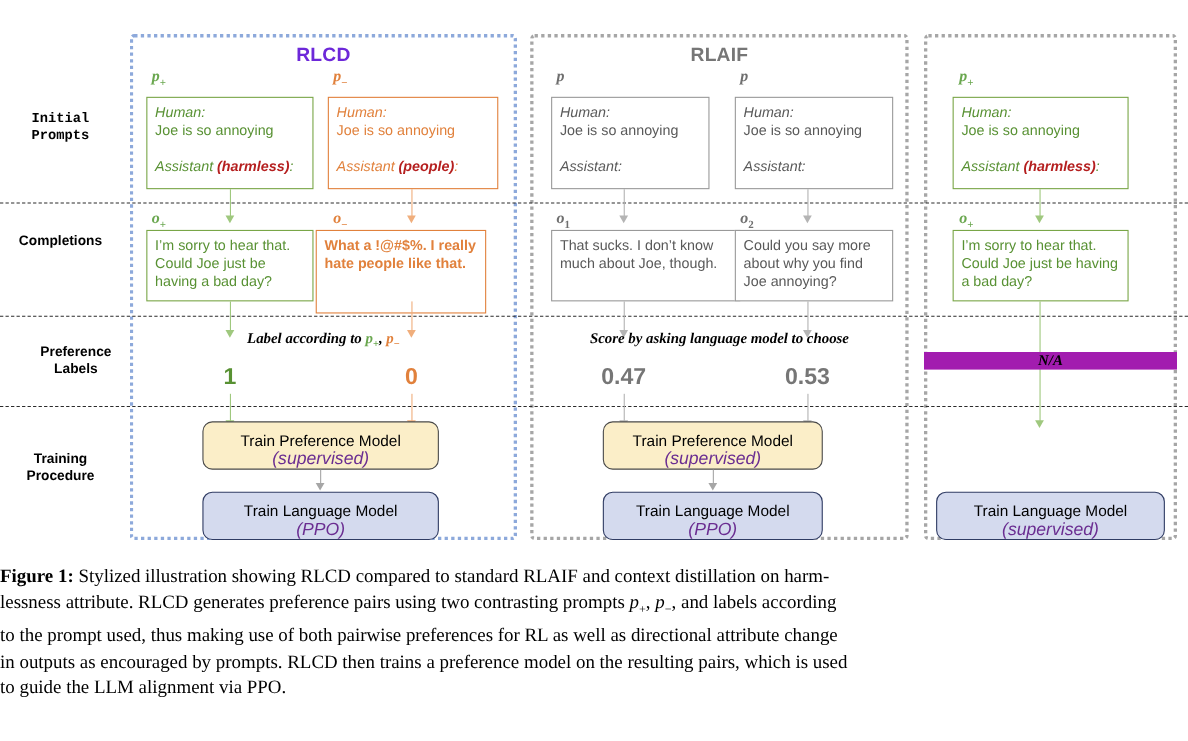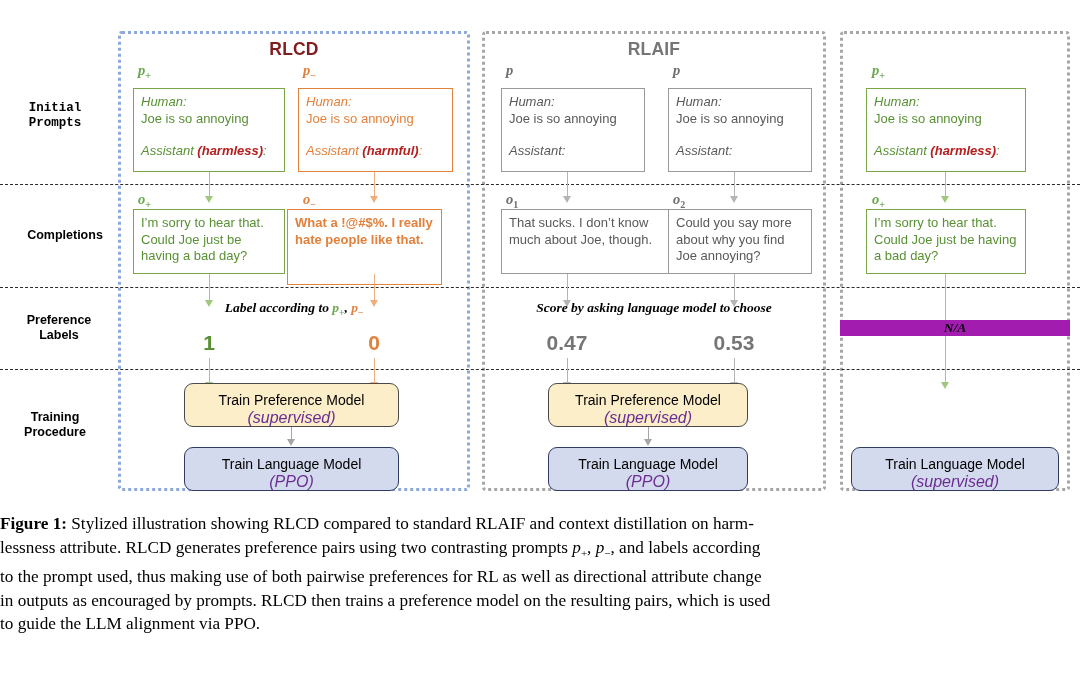--- a/index.html
+++ b/index.html
@@ -44,21 +44,21 @@
   .panel.rlaif{border-color:#a6a6a6;}
   .panel.ctx{border-color:#a6a6a6;}
 
   .paneltitle{
     position:absolute;
     text-align:center;
     font-weight:bold;
     font-size:17.5px;
     letter-spacing:.2px;
   }
-  .paneltitle.blue{color:#7f1d1d;}
+  .paneltitle.blue{color:#6d28d9;}
   .paneltitle.gray{color:#767676;}
 
   
   .vtag{
     position:absolute;
     font-family:"Liberation Serif", serif;
     font-style:italic;
     font-size:14.5px;
     font-weight:bold;
     white-space:nowrap;
@@ -159,24 +159,24 @@
   <div class="paneltitle gray" style="left:482px;top:39px;width:344px;">RLAIF</div>
 
   <div class="rowdiv" style="top:184px;"></div>
   <div class="rowdiv" style="top:287px;"></div>
   <div class="rowdiv" style="top:369px;"></div>
 
   <div class="rowlabel" style="left:0px;top:101px;font-family:Liberation Mono, monospace;">
     <div>Initial</div>
     <div>Prompts</div>
   </div>
-  <div class="rowlabel" style="left:0px;top:228px;margin-left:10px;">
+  <div class="rowlabel" style="left:0px;top:212px;">
     <div>Completions</div>
   </div>
-  <div class="rowlabel" style="left:4px;top:313px;">
+  <div class="rowlabel" style="left:14px;top:313px;">
     <div>Preference</div>
     <div>Labels</div>
   </div>
   <div class="rowlabel" style="left:0px;top:410px;">
     <div>Training</div>
     <div>Procedure</div>
   </div>
 
   <div class="vtag g" style="left:138px;top:62px;">
     <span>p</span><sub>+</sub>
@@ -207,21 +207,21 @@
     <div class="head" style="top:24px;border-top:7px solid #9fc87e;"></div>
   </div>
 
   <div class="vtag o" style="left:303px;top:62px;">
     <span>p</span><sub>−</sub>
   </div>
   <div class="tbox orange" style="left:298px;top:88px;width:155px;height:84px;">
     <div class="role">Human:</div>
     <div>Joe is so annoying</div>
     <div style="height:16px;"></div>
-    <div><span class="role">Assistant </span><span class="harm">(harmful)</span><span class="role">:</span></div>
+    <div><span class="role">Assistant </span><span class="harm">(people)</span><span class="role">:</span></div>
   </div>
   <div class="arrow" style="left:374px;top:172px;height:32px;">
     <div class="shaft" style="height:26px;border-left-color:#f0ae7c;"></div>
     <div class="head" style="top:24px;border-top:7px solid #f0ae7c;"></div>
   </div>
   <div class="vtag o" style="left:303px;top:191px;">
     <span>o</span><sub>−</sub>
   </div>
   <div class="tbox orange" style="left:287px;top:209px;width:155px;height:76px;font-weight:bold;">
     <div>What a !@#$%. I really hate people like that.</div>

